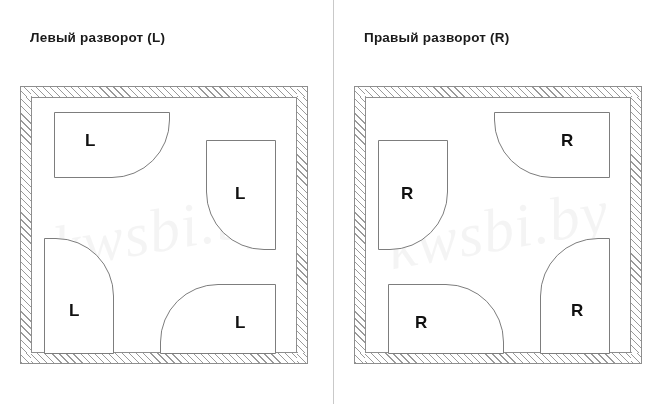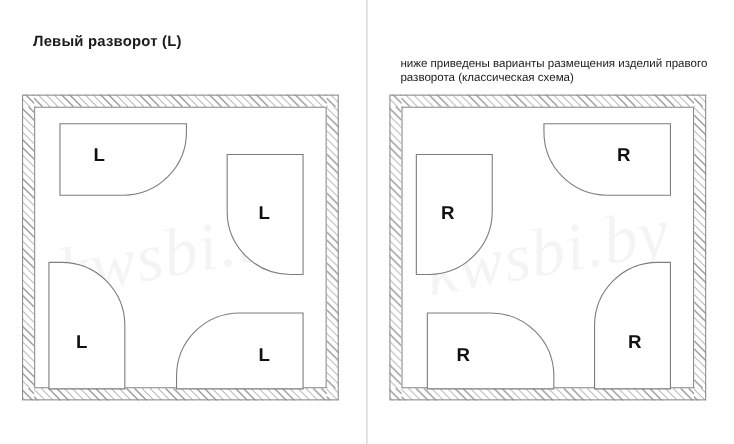--- a/index.html
+++ b/index.html
@@ -150,21 +150,21 @@
         </div>
 
         <div class="shape r-tl" style="left:128px; top:186px; width:116px; height:70px;">
           <span class="lbl" style="left:74px; top:28px;">L</span>
         </div>
       </div>
     </div>
   </div>
 
   <div class="panel panel-right">
-    <div class="sub">ниже приведены варианты размещения изделий правого разворота (классическая схема)</div>
+    <div class="heading">Правый разворот (R)</div>
 
     <div class="room">
       <div class="room-outline"></div>
       <div class="room-inner">
         <div class="watermark">kwsbi.by</div>
 
         <div class="shape r-bl" style="left:128px; top:14px; width:116px; height:66px;">
           <span class="lbl" style="left:66px; top:18px;">R</span>
         </div>
 

